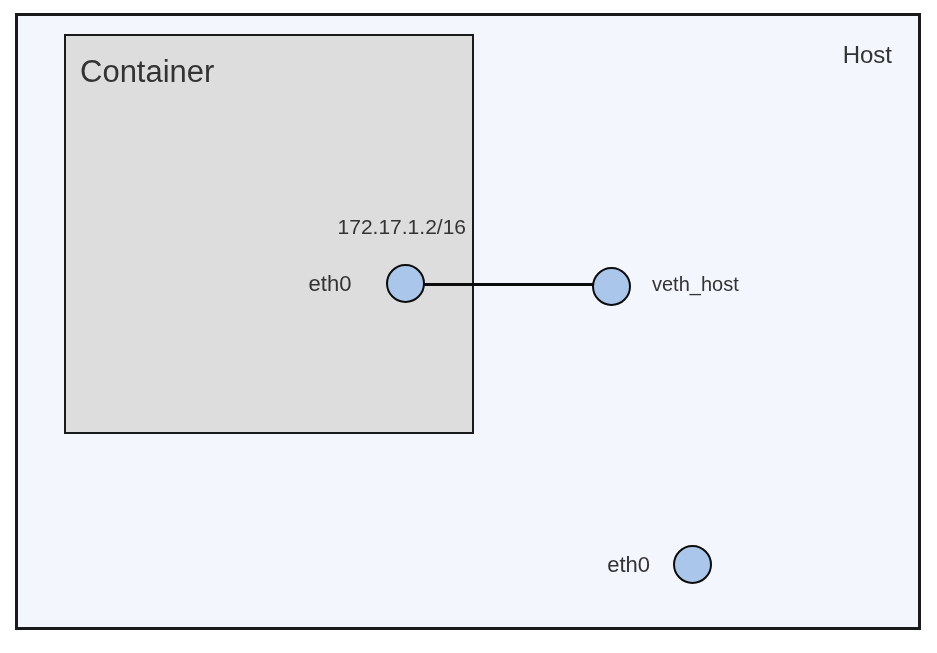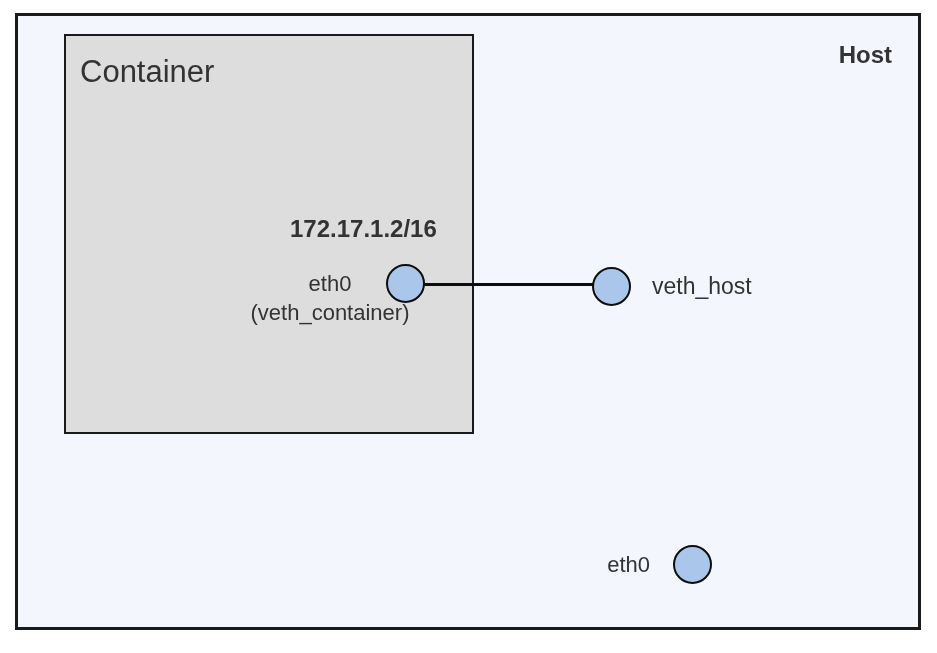--- a/index.html
+++ b/index.html
@@ -25,43 +25,43 @@
     position: absolute;
     left: 15px; top: 13px;
     width: 906px; height: 617px;
     background: var(--host-bg);
     border: 3px solid var(--stroke);
   }
   .host-label {
     position: absolute;
     top: 41px; right: 45px;
     font-size: 24px;
-    font-weight: bold;
+    font-weight: normal;
     color: var(--text);
   }
   .container-box {
     position: absolute;
     left: 64px; top: 34px;
     width: 410px; height: 400px;
     background: var(--container-bg);
     border: 2.5px solid var(--stroke);
   }
   .container-label {
     position: absolute;
     left: 80px; top: 54px;
     font-size: 31px;
     color: var(--text);
   }
   .ip-label {
     position: absolute;
     left: 290px; top: 215px;
     width: 176px;
-    font-size: 24px;
+    text-align: right;
+    font-size: 21px;
     color: var(--text);
-    font-weight: bold;
   }
   .eth-label-block {
     position: absolute;
     left: 215px; top: 269px;
     width: 230px;
     text-align: center;
     font-size: 22px;
     line-height: 29px;
     color: var(--text);
   }
@@ -78,21 +78,21 @@
     background: var(--node-fill);
     border: 2.5px solid #0d0d0d;
     z-index: 2;
   }
   .node-container-eth0 { left: 386px; top: 264px; }
   .node-veth-host      { left: 592px; top: 267px; }
   .node-host-eth0      { left: 673px; top: 545px; }
   .veth-host-label {
     position: absolute;
     left: 652px; top: 273px;
-    font-size: 23px;
+    font-size: 20px;
     color: var(--text);
   }
   .host-eth0-label {
     position: absolute;
     left: 560px; top: 552px;
     width: 90px;
     text-align: right;
     font-size: 22px;
     color: var(--text);
   }
@@ -107,21 +107,20 @@
   <div class="host-label">Host</div>
 
   <div class="container-box"></div>
 
   <div class="container-label">Container</div>
 
   <div class="ip-label">172.17.1.2/16</div>
 
   <div class="eth-label-block">
     <div>eth0</div>
-    <div>(veth_container)</div>
   </div>
 
   <div class="conn-line"></div>
 
   <div class="node node-container-eth0"></div>
 
   <div class="node node-veth-host"></div>
 
   <div class="veth-host-label">veth_host</div>
 

